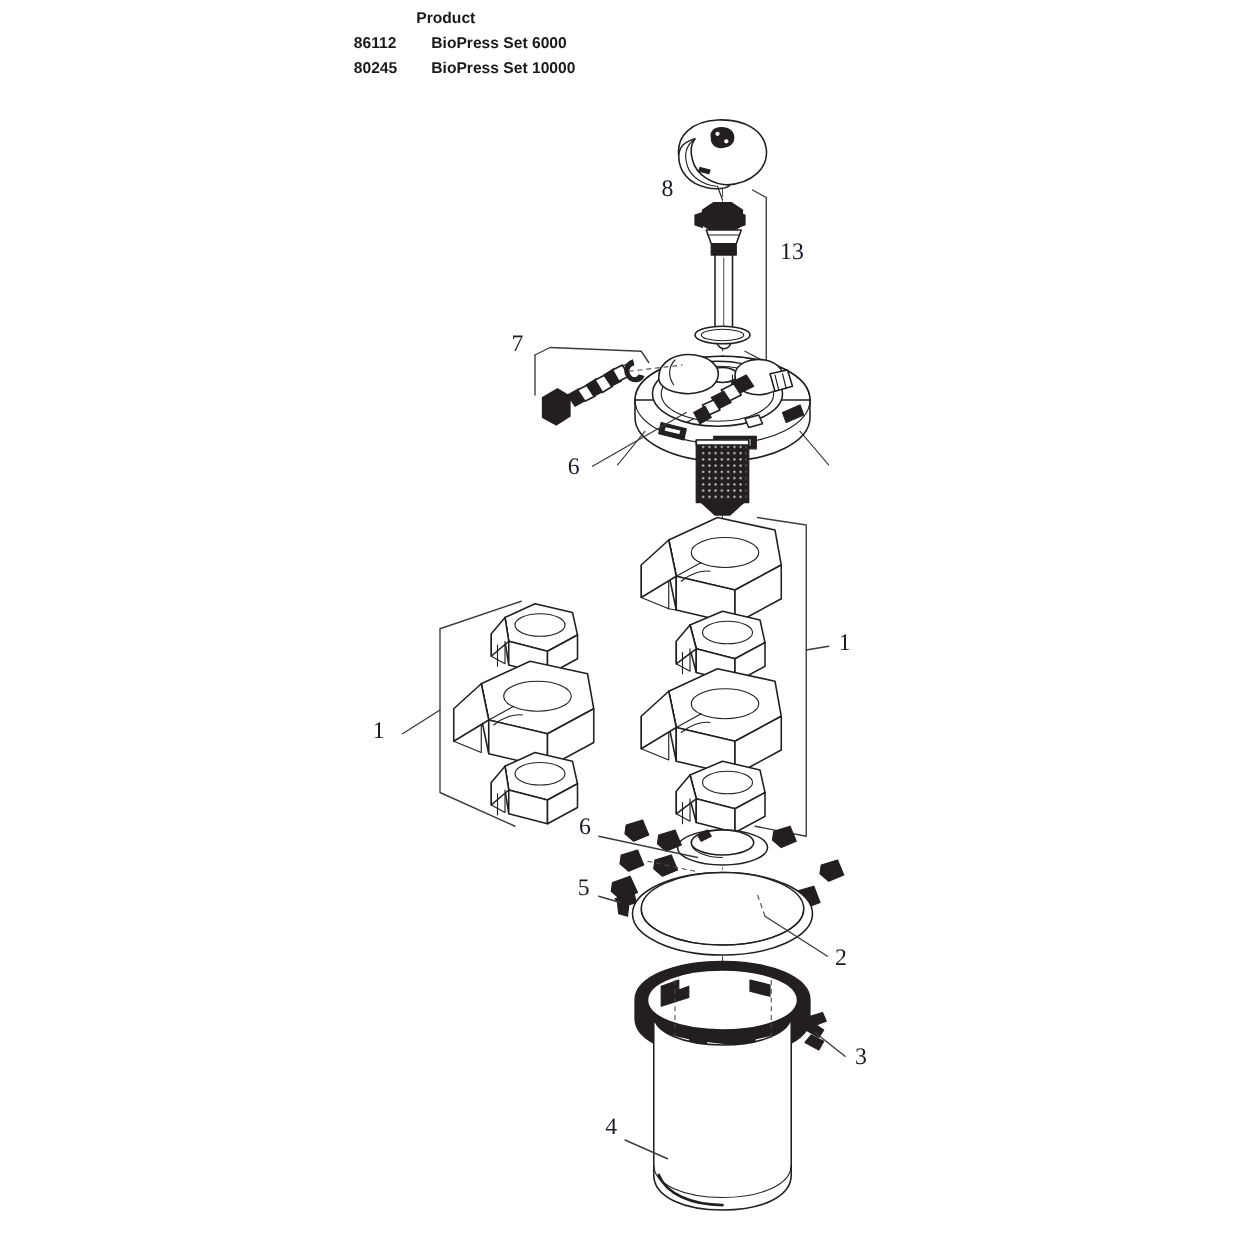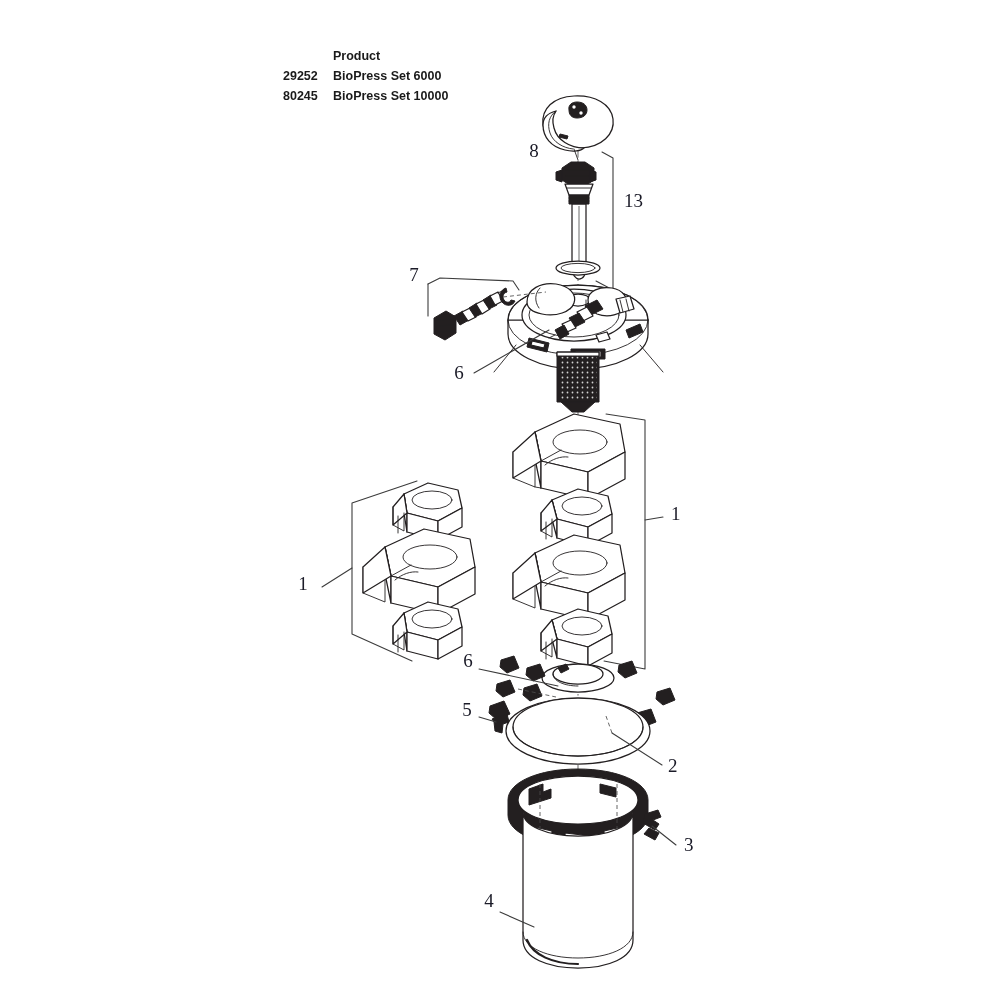--- a/index.html
+++ b/index.html
@@ -11,24 +11,24 @@
   }
   #page{position:absolute;left:0;top:0;width:991px;height:991px;background:#fff;}
 
   
   .product-table{
     position:absolute;left:283px;top:4px;
     font-family:"Liberation Sans", sans-serif;
     font-size:12.5px;font-weight:bold;color:#1a1a1a;
     line-height:20px;white-space:nowrap;
   }
-  .product-table .hdr-row{margin-left:50px;margin-top:42px;}
+  .product-table .hdr-row{margin-left:50px;}
   .product-table .row{display:block;}
   .product-table .code{display:inline-block;width:50px;}
-  .product-table .name{display:inline-block;}
+  .product-table .name{display:inline-block;margin-left:12px;}
 
   
   #art{position:absolute;left:0;top:0;width:991px;height:991px;}
   .ln-thin{fill:none;stroke:#231f20;stroke-width:0.9;
       stroke-linecap:round;stroke-linejoin:round;}
   .ln-hair{fill:none;stroke:#3a3a3a;stroke-width:0.75;}
   .ln-thick{fill:none;stroke:#231f20;stroke-width:2.2;
       stroke-linecap:round;stroke-linejoin:round;}
   .fillw{fill:#ffffff;stroke:#231f20;stroke-width:1.25;
       stroke-linejoin:round;stroke-linecap:round;}
@@ -49,21 +49,21 @@
 </head>
 <body>
 
 <div id="page">
 
   <div class="product-table">
     <div class="hdr-row">
       <span>Product</span>
     </div>
     <div class="row">
-      <span class="code">29252</span><span class="name">BioPress Set 6000</span>
+      <span class="code">86112</span><span class="name">BioPress Set 6000</span>
     </div>
     <div class="row">
       <span class="code">80245</span><span class="name">BioPress Set 10000</span>
     </div>
   </div>
 
   <svg id="art" viewBox="0 0 991 991">
 
     <defs>
 

